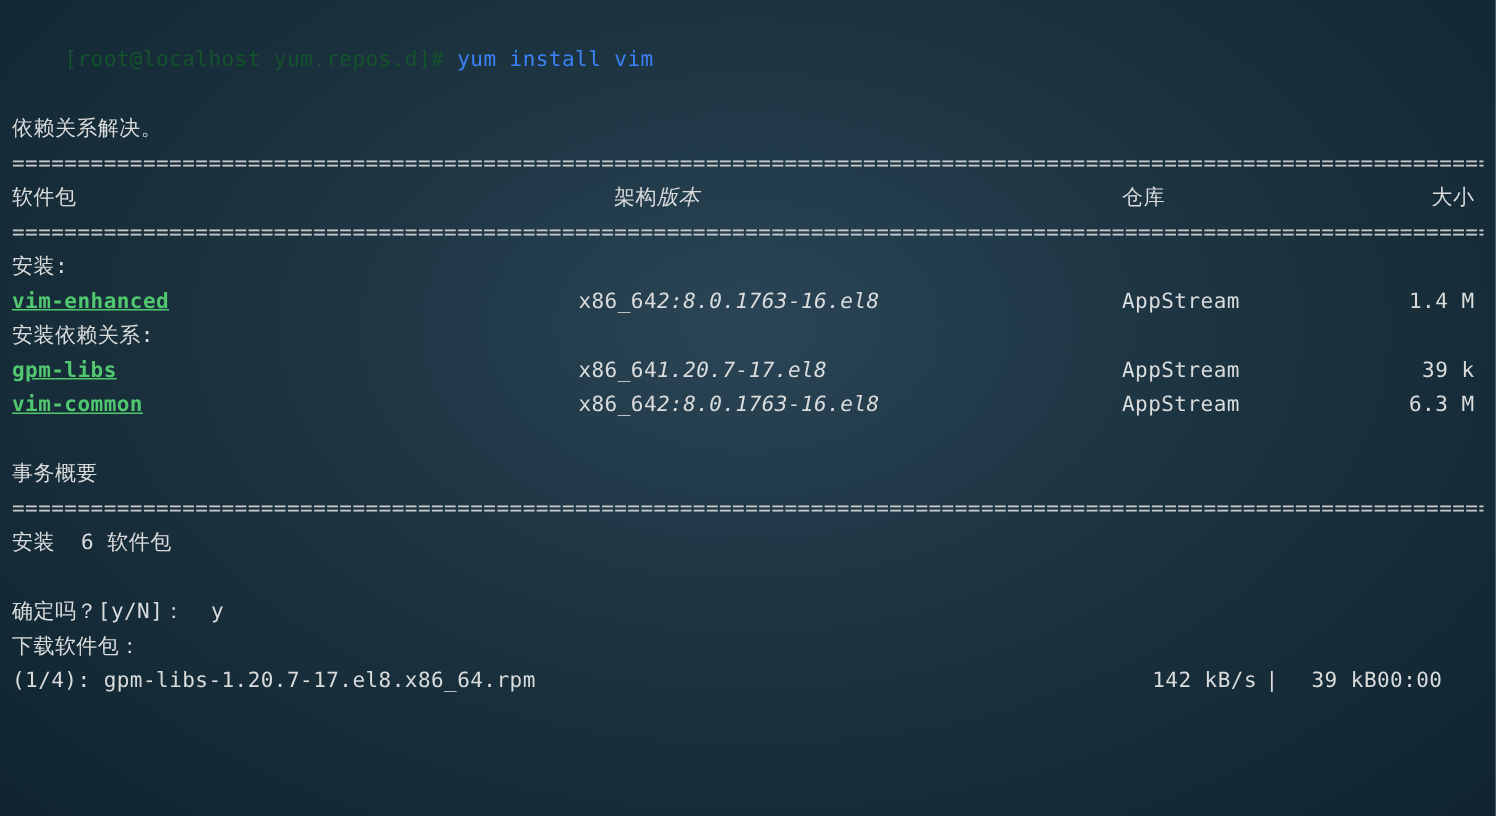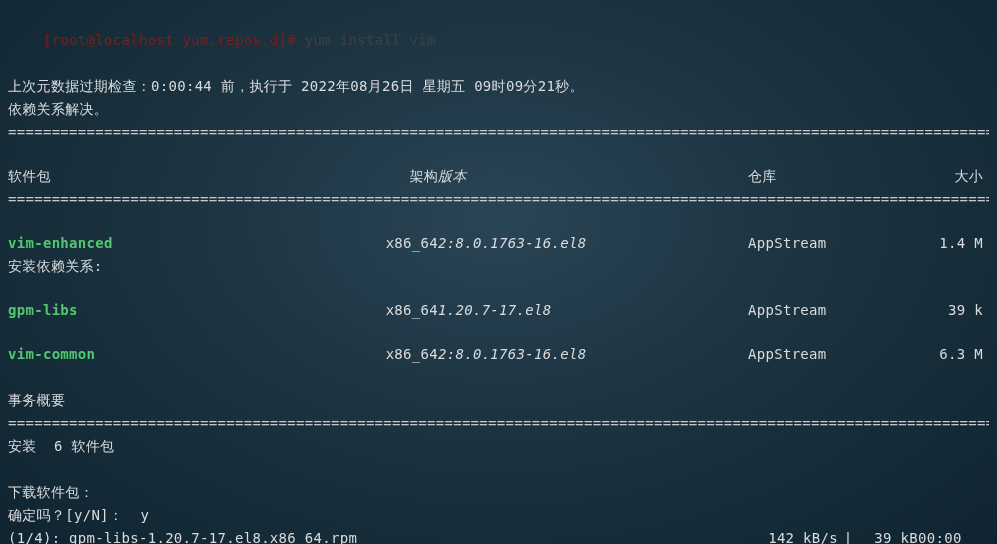--- a/index.html
+++ b/index.html
@@ -8,63 +8,63 @@
   background:radial-gradient(ellipse at 50% 40%, #2a4556 0%, #1c3340 45%, #0f2430 100%);
   font-family:"DejaVu Sans Mono","Liberation Mono",Menlo,Consolas,monospace;
   font-size:14px;
   line-height:23px;
   color:#dadcdc;
   overflow:hidden;
   letter-spacing:0.3px;
 }
 .term{padding:6px 8px 0 8px;}
 .line{white-space:pre;}
-.prompt{color:#7f1d1d;}
-.cmd{color:#404040;text-align:right;}
+.prompt{color:#14532d;}
+.cmd{color:#3b82f6;text-align:right;}
 .green{color:#51c86f;}
-.bold{font-weight:bold;}
+.bold{font-weight:bold;text-decoration:underline;}
 .hr{
   color:#c7c9ca;
   white-space:pre;
   overflow:hidden;
 }
 .hdr span,.row span{display:inline-block;}
 .col-pkg{width:240px;}
 .col-arch{width:190px;text-align:right;}
 .col-ver{width:310px;font-style:italic;}
 .col-repo{width:185px;}
-.col-size{width:50px;text-align:right;margin-top:21px;}
+.col-size{width:50px;text-align:right;}
 .tbl{padding-left:0;}
 .dl-line{display:flex;}
 .dl-name{flex:0 0 740px;white-space:pre;}
 .dl-rate{flex:0 0 90px;text-align:right;white-space:pre;}
 .dl-sep{flex:0 0 20px;text-align:center;}
 .dl-total{flex:0 0 60px;text-align:right;white-space:pre;}
 .dl-eta{flex:1;text-align:right;padding-right:30px;white-space:pre;}
 </style>
 </head>
 <body>
 
 <div class="term">
 
   <div class="line">
     <span class="prompt">[root@localhost yum.repos.d]# </span><span class="cmd">yum install vim</span>
   </div>
 
-  <div class="line">上次元数据过期检查：0:00:44 前，执行于 2022年08月26日 星期五 09时09分21秒。</div>
   <div class="line">依赖关系解决。</div>
 
   <div class="hr">=================================================================================================================================</div>
 
   <div class="hdr tbl">
     <span class="col-pkg"> 软件包</span><span class="col-arch">架构</span><span class="col-ver">版本</span><span class="col-repo">仓库</span><span class="col-size">大小</span>
   </div>
 
   <div class="hr">=================================================================================================================================</div>
 
+  <div class="line">安装:</div>
 
   <div class="row tbl">
     <span class="col-pkg green bold"> vim-enhanced</span><span class="col-arch">x86_64</span><span class="col-ver">2:8.0.1763-16.el8</span><span class="col-repo">AppStream</span><span class="col-size">1.4 M</span>
   </div>
 
   <div class="line">安装依赖关系:</div>
 
   <div class="row tbl">
     <span class="col-pkg green bold"> gpm-libs</span><span class="col-arch">x86_64</span><span class="col-ver">1.20.7-17.el8</span><span class="col-repo">AppStream</span><span class="col-size">39 k</span>
   </div>
@@ -75,22 +75,22 @@
   <div class="line">&nbsp;</div>
 
   <div class="line">事务概要</div>
 
   <div class="hr">=================================================================================================================================</div>
 
   <div class="line">安装  6 软件包</div>
 
   <div class="line">&nbsp;</div>
 
+  <div class="line">确定吗？[y/N]：  y</div>
   <div class="line">下载软件包：</div>
-  <div class="line">确定吗？[y/N]：  y</div>
 
   <div class="dl-line">
     <span class="dl-name"><span>(1/4): </span><span>gpm-libs-1.20.7-17.el8.x86_64.rpm</span></span>
     <span class="dl-rate">142 kB/s</span>
     <span class="dl-sep">|</span>
     <span class="dl-total">39 kB</span>
     <span class="dl-eta">00:00</span>
   </div>
 
 </div>

